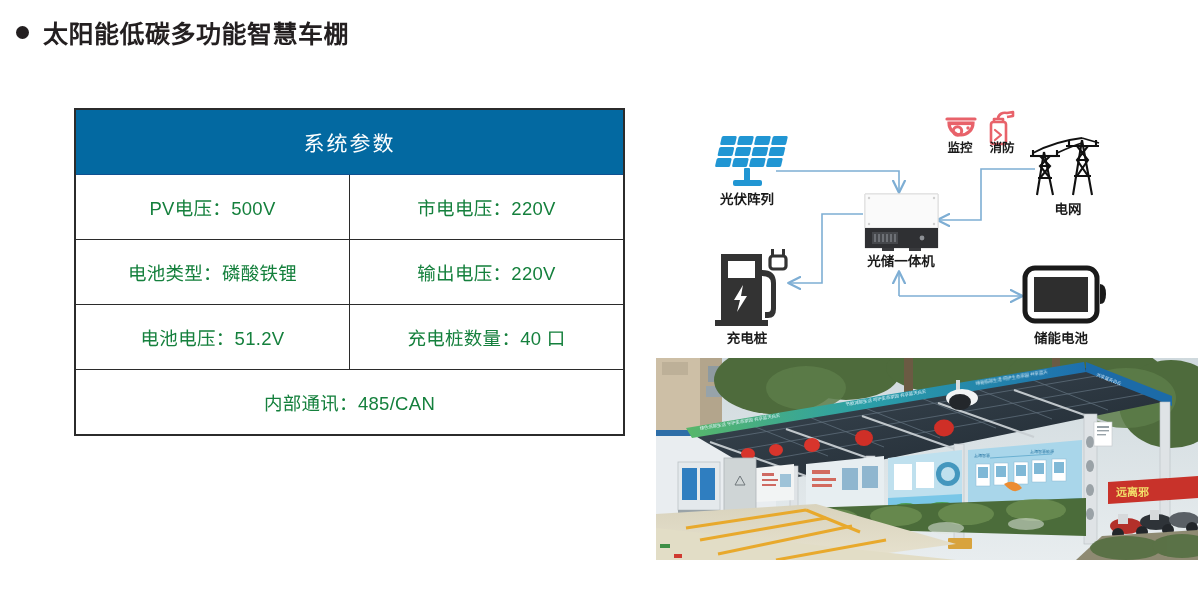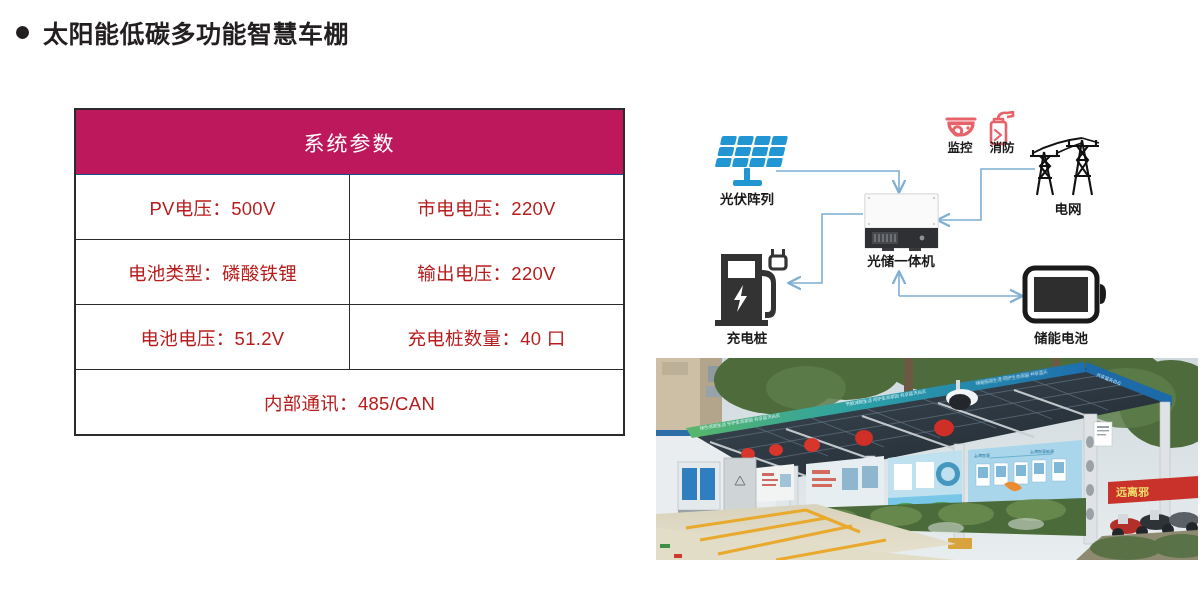--- a/index.html
+++ b/index.html
@@ -52,33 +52,33 @@
     background: #ffffff;
     table-layout: fixed;
   }
   .spec-table td, .spec-table th {
     border: 1px solid #2b2b2b;
     text-align: center;
     vertical-align: middle;
     font-weight: 400;
   }
   .spec-head {
-    background: #be185d;
+    background: #0369a1;
     color: #ffffff;
     font-size: 21px;
     font-weight: 700;
     height: 62px;
     letter-spacing: 2px;
     border: 1px solid #0f5191 !important;
     margin-left: 7px;
   }
   .spec-cell {
     height: 64px;
     font-size: 18.5px;
-    color: #b91c1c;
+    color: #15803d;
     letter-spacing: 0.3px;
     padding: 0 12px;
   }
 
   
   .diagram {
     position: absolute;
     left: 650px;
     top: 100px;
     width: 550px;

